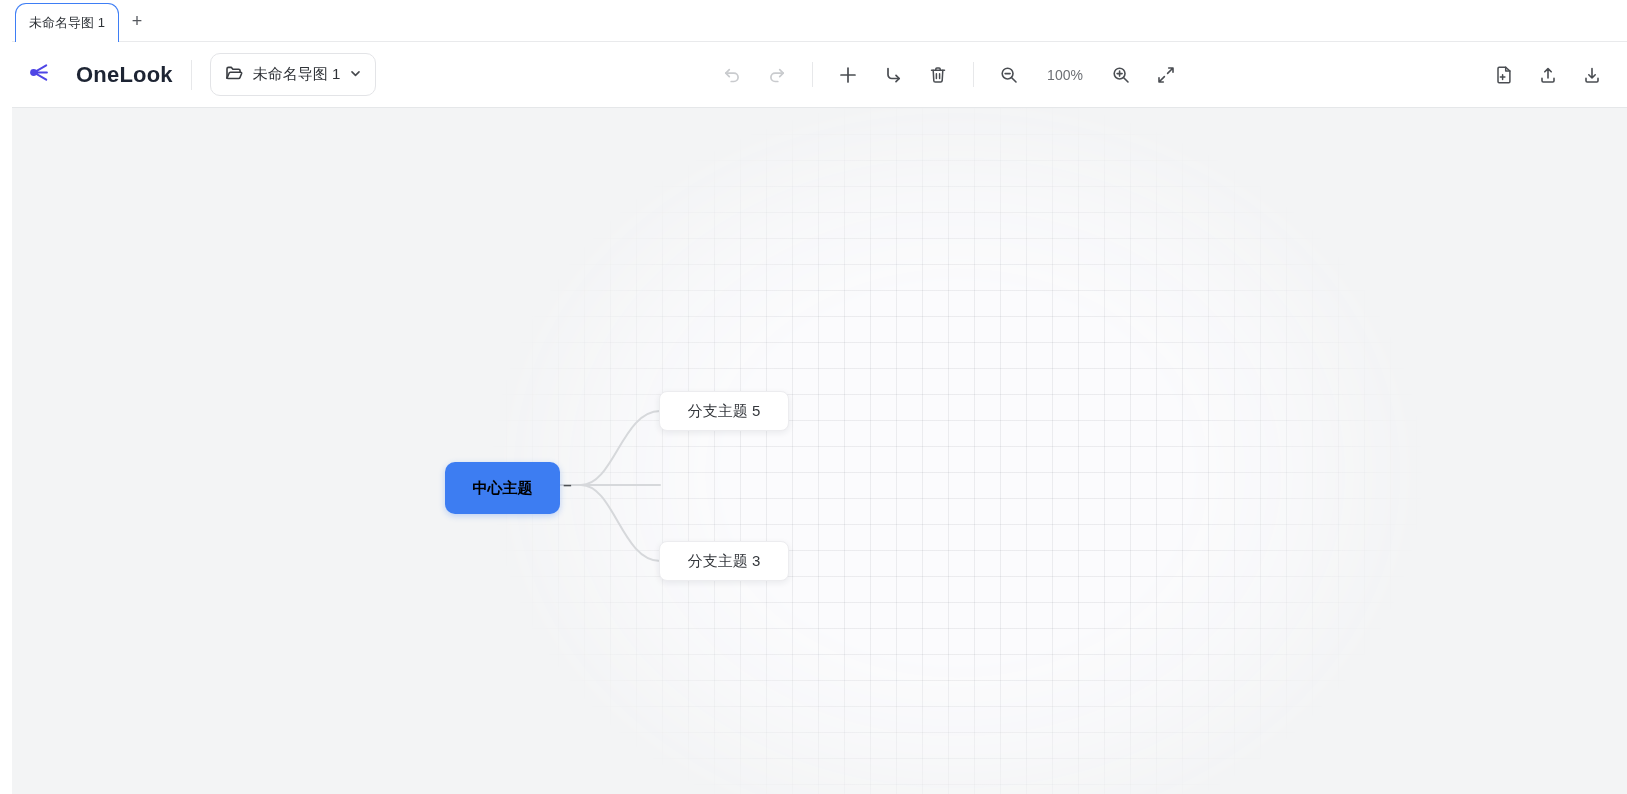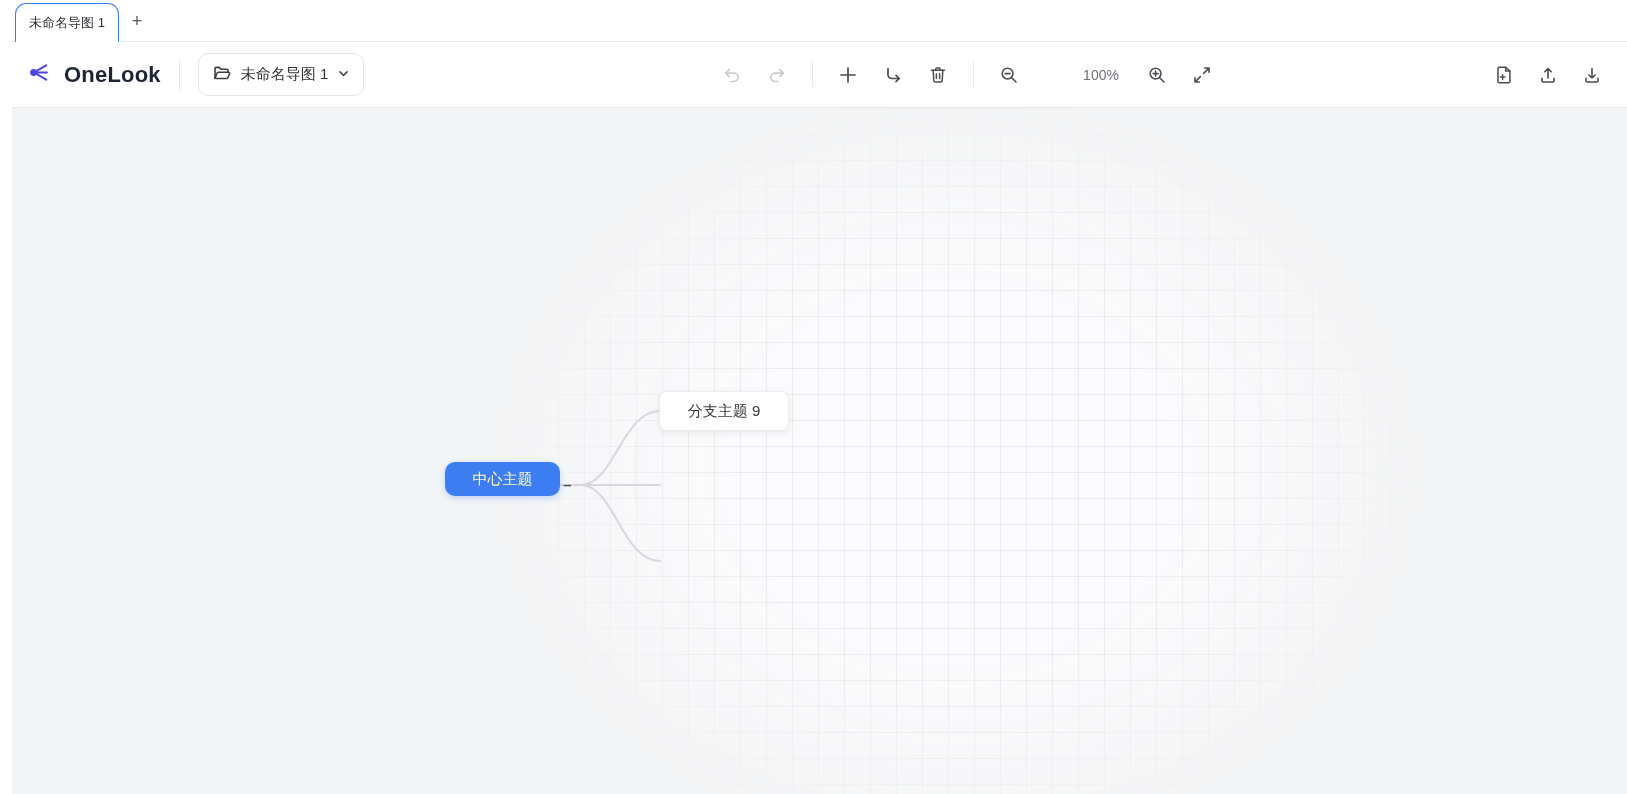--- a/index.html
+++ b/index.html
@@ -19,53 +19,53 @@
     position:absolute; left:114px; top:10px; width:22px; height:22px;
     display:flex; align-items:center; justify-content:center;
     font-size:18px; color:#55585e; border-radius:5px; cursor:pointer;
   }
 
   
   .toolbar {
     position:relative; height:66px; background:#fff; border-bottom:1px solid #e5e7e9;
     display:flex; align-items:center; padding-left:16px;
   }
-  .brand { display:flex; align-items:center; gap:9px; }
+  .brand { display:flex; align-items:center; gap:21px; }
   .brand-name { font-size:22px; font-weight:700; color:#1d2433; letter-spacing:.2px; }
   .v-div { width:1px; height:30px; background:#e7e8ea; margin:0 18px; }
   .file-btn {
     height:43px; padding:0 13px; border:1px solid #e3e4e7; border-radius:10px;
     background:#fff; display:flex; align-items:center; gap:9px;
     font-size:15px; color:#2f3237; cursor:pointer;
   }
   .center-tools { position:absolute; left:710px; top:0; bottom:0; display:flex; align-items:center; gap:25px; }
   .right-tools  { position:absolute; right:25px; top:0; bottom:0; display:flex; align-items:center; gap:24px; }
   .tool-btn { width:20px; height:20px; color:#4a4d52; display:flex; align-items:center; justify-content:center; cursor:pointer; background:none; border:none; padding:0; }
   .tool-btn.disabled { color:#c9cbce; cursor:default; }
   .tool-btn svg { display:block; }
   .tools-div { width:1px; height:25px; background:#e7e8ea; }
-  .zoom-label { width:42px; text-align:center; font-size:14px; color:#6d7075;margin-left:36px; }
+  .zoom-label { width:42px; text-align:center; font-size:14px; color:#6d7075; }
 
   
   .canvas { position:relative; height:686px; background:#f3f4f5; overflow:hidden; }
   .grid {
     position:absolute; inset:0;
     background-color:#fbfbfd;
     background-image:
       linear-gradient(to right, rgba(100,105,115,0.10) 1px, transparent 1px),
       linear-gradient(to bottom, rgba(100,105,115,0.10) 1px, transparent 1px);
     background-size:26px 26px;
     -webkit-mask-image: radial-gradient(ellipse 480px 390px at 945px 365px, #000 45%, rgba(0,0,0,.5) 75%, transparent 98%);
     mask-image: radial-gradient(ellipse 480px 390px at 945px 365px, #000 45%, rgba(0,0,0,.5) 75%, transparent 98%);
   }
   .connectors { position:absolute; left:0; top:0; }
   .node { position:absolute; display:flex; align-items:center; justify-content:center; font-size:15px; }
   .node-root {
-    left:433px; top:354px; width:115px; height:34px;
-    background:#3d7df2; color:#fef9c3; font-weight:400; border-radius:10px;
+    left:433px; top:354px; width:115px; height:52px;
+    background:#3d7df2; color:#000000; font-weight:700; border-radius:10px;
     box-shadow:0 2px 6px rgba(61,125,242,.30); cursor:pointer;
   }
   .node-branch {
     left:647px; width:130px; height:40px;
     background:#fff; color:#34373c; border:1px solid #ececef; border-radius:8px;
     box-shadow:0 2px 6px rgba(30,35,45,.08); cursor:pointer;
   }
   .branch-1 { top:283px; } .branch-2 { top:358px; } .branch-3 { top:433px; }
   .collapse-dash {
     position:absolute; left:548px; top:369px; width:15px; height:15px;
@@ -200,17 +200,20 @@
       <path d="M569 377 H648"></path>
       <path d="M569 377 C602 377 610 453 648 453"></path>
     </svg>
 
     <div class="node node-root">
       <span>中心主题</span>
     </div>
     <div class="collapse-dash">–</div>
 
     <div class="node node-branch branch-1">
-      <span>分支主题 9</span>
+      <span>分支主题 5</span>
+    </div>
+    <div class="node node-branch branch-3">
+      <span>分支主题 3</span>
     </div>
   </div>
 
 </div>
 
 </body></html>

